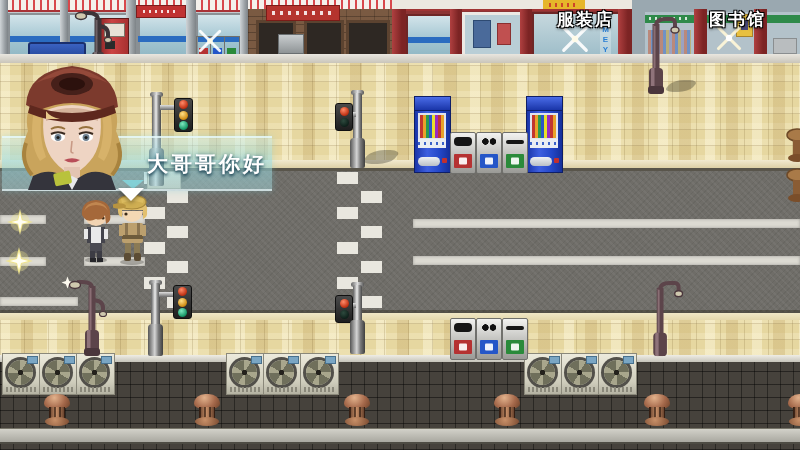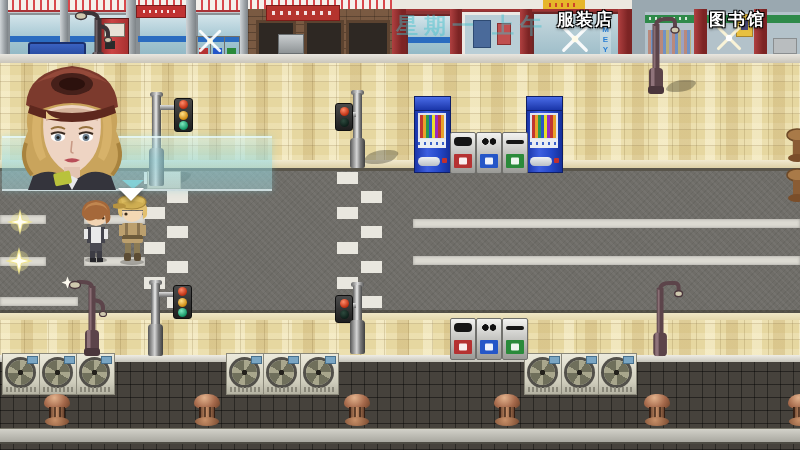--- a/index.html
+++ b/index.html
@@ -536,20 +536,20 @@
     <ellipse cx="62" cy="31" rx="21" ry="11" fill="#46201a"></ellipse>
     <ellipse cx="62" cy="31" rx="13" ry="6.5" fill="#2c110d"></ellipse>
     <path d="M20 52 Q62 68 104 52 L106 60 Q62 78 18 60 Z" fill="#5e281e"></path>
     <path d="M36 58 Q40 64 50 66 L36 66 Z" fill="#e8c98a"></path>
     <rect x="54" y="114" width="16" height="12" fill="#e3c4b2"></rect>
     <path d="M18 137 L23 123 Q40 114 54 124 L62 129 L70 124 Q84 114 101 123 L106 137 Z" fill="#34343c"></path>
     <path d="M56 126 L62 137 L68 126 L62 123 Z" fill="#e8e8ea"></path>
     <rect x="44" y="119" width="17" height="13" rx="2" transform="rotate(-12 52 125)" fill="#b9c23c"></rect>
   </svg>
 
+  <div class="dialog-text">大哥哥你好</div>
   <div class="tri" style="left:122px;top:180px;border-top:9px solid rgba(130,215,222,.85);"></div>
   <div class="tri" style="left:118px;top:188px;border-left-width:13px;border-right-width:13px;border-top:13px solid #fff;filter:drop-shadow(0 2px 2px rgba(0,0,0,.4));"></div>
 
-  <div class="watermark">星期一 上午</div>
   <div class="sign-label" style="left:557px;">服装店</div>
   <div class="sign-label" style="left:709px;">图书馆</div>
 
 </div>
 
 </body></html>

